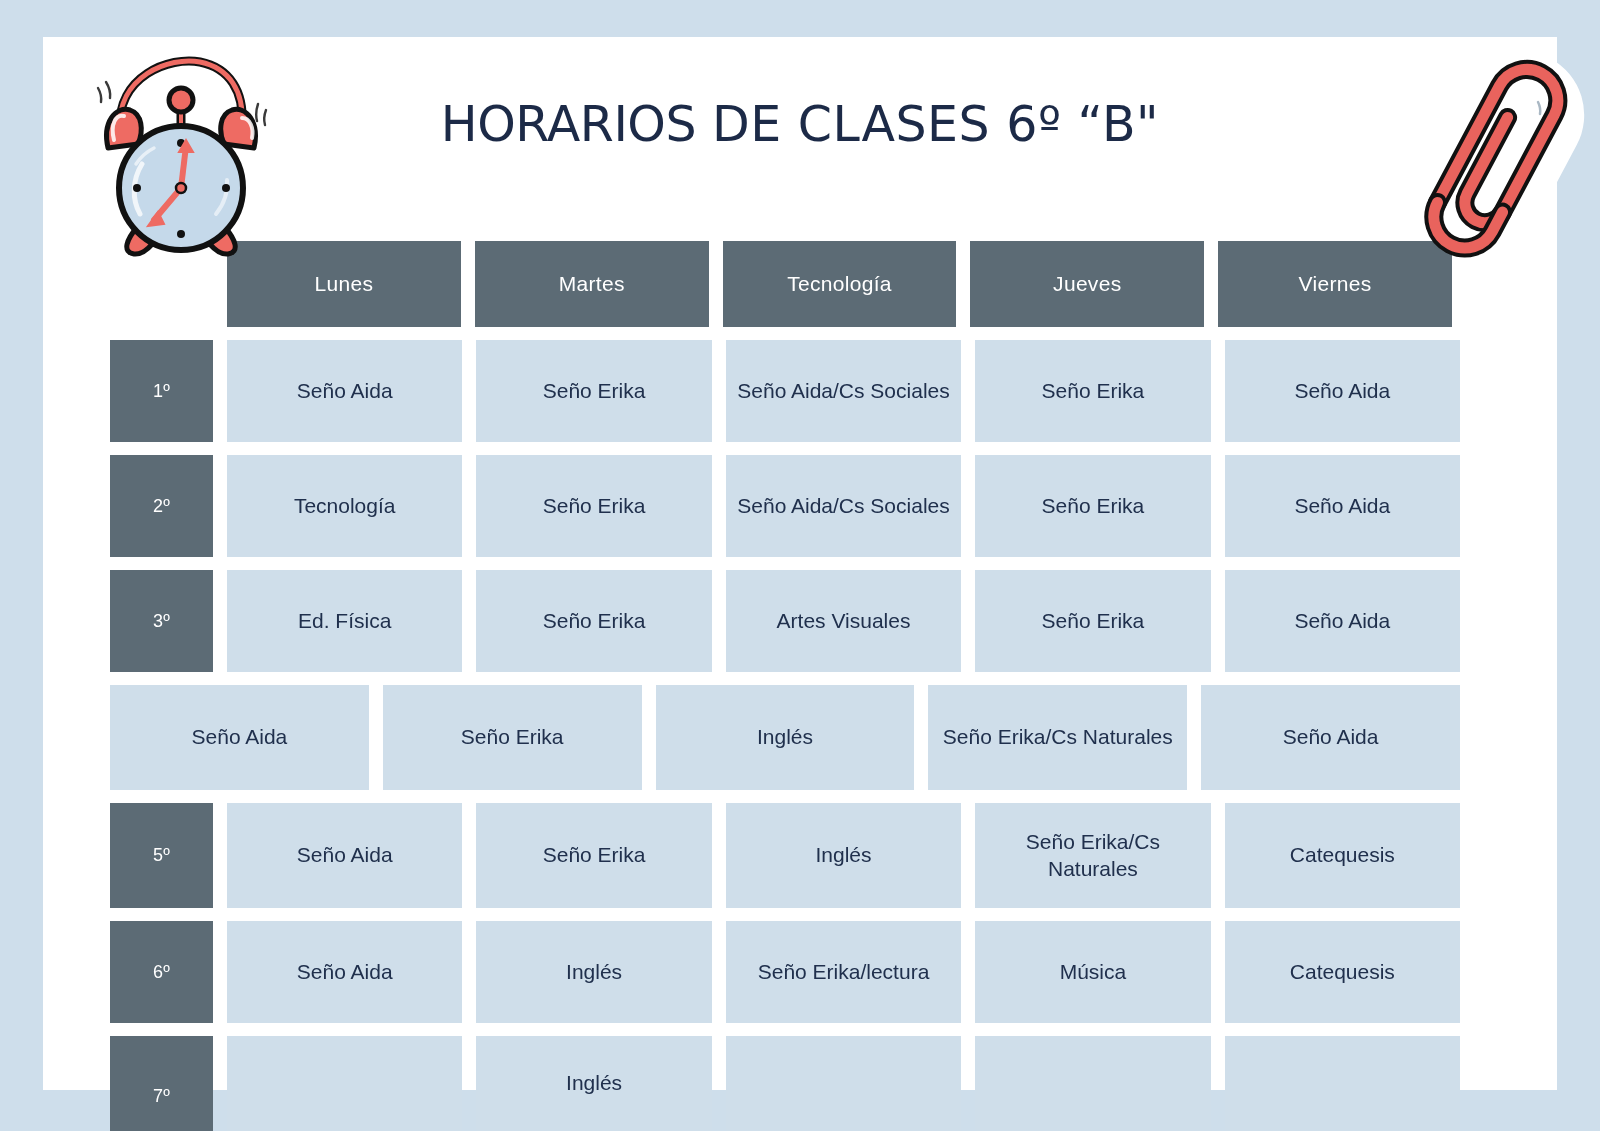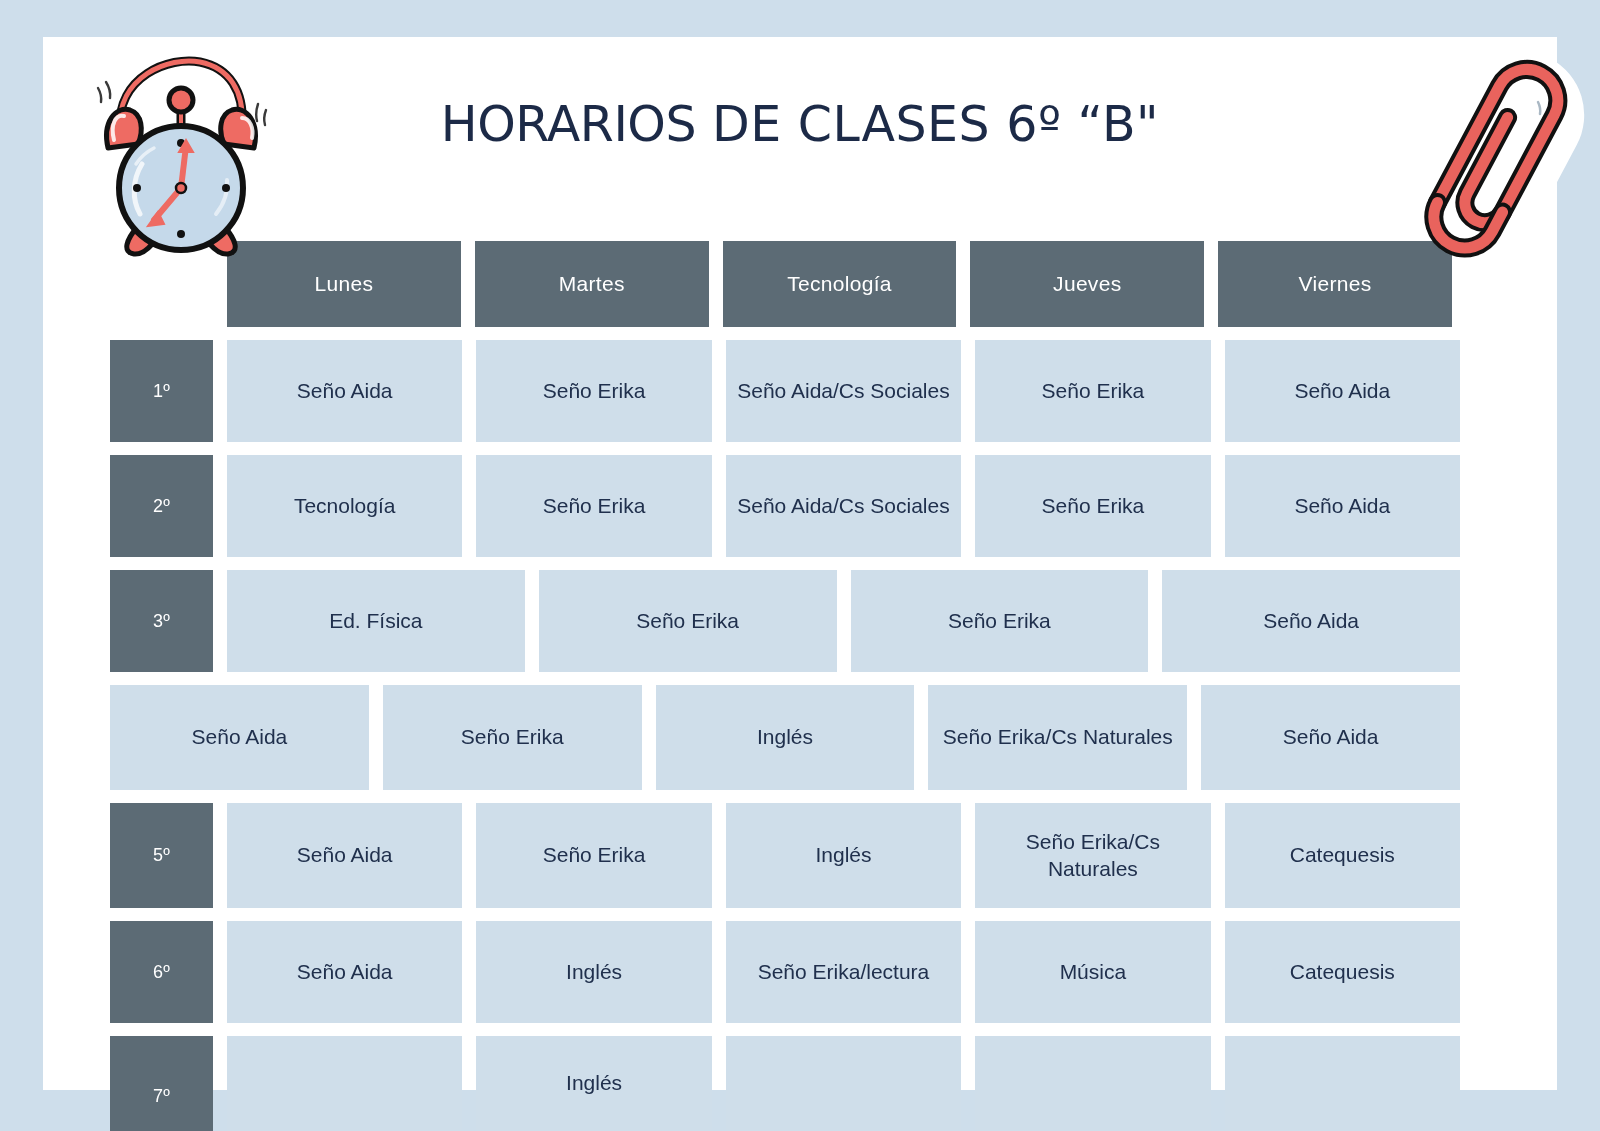--- a/index.html
+++ b/index.html
@@ -133,21 +133,21 @@
     font-size: 21px;
     line-height: 1.25;
     padding: 20px 10px;
   }
   .subject-cell:last-child { margin-right: 0; }
 
   
   .header-row { height: 86px; }
   .header-row .corner-cell { height: 86px; }
 
-  .body-row { height: 102px; justify-content: flex-end; }
+  .body-row { height: 102px; }
   .body-row .period-cell { height: 102px; }
   .body-row .subject-cell { height: 102px; }
 
   .body-row.tall { height: 105px; }
   .body-row.tall .period-cell { height: 105px; }
   .body-row.tall .subject-cell { height: 105px; }
 
   
   .body-row.last { height: 120px; margin-bottom: 0; }
   .body-row.last .period-cell { height: 120px; }
@@ -258,20 +258,21 @@
     <div class="subject-cell">Seño Erika</div>
     <div class="subject-cell">Seño Aida/Cs Sociales</div>
     <div class="subject-cell">Seño Erika</div>
     <div class="subject-cell">Seño Aida</div>
   </div>
 
   <div class="trow body-row">
     <div class="period-cell">3º</div>
     <div class="subject-cell">Ed. Física</div>
     <div class="subject-cell">Seño Erika</div>
+    <div class="subject-cell">Artes Visuales</div>
     <div class="subject-cell">Seño Erika</div>
     <div class="subject-cell">Seño Aida</div>
   </div>
 
   <div class="trow body-row tall">
     <div class="subject-cell">Seño Aida</div>
     <div class="subject-cell">Seño Erika</div>
     <div class="subject-cell">Inglés</div>
     <div class="subject-cell">Seño Erika/Cs Naturales</div>
     <div class="subject-cell">Seño Aida</div>

